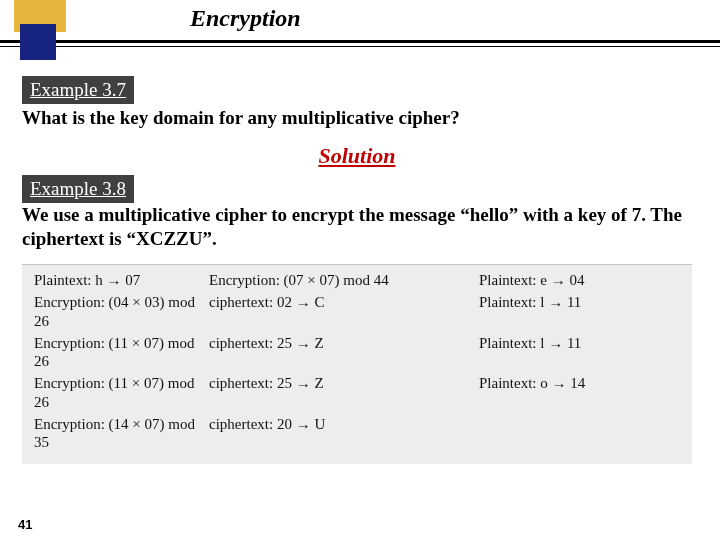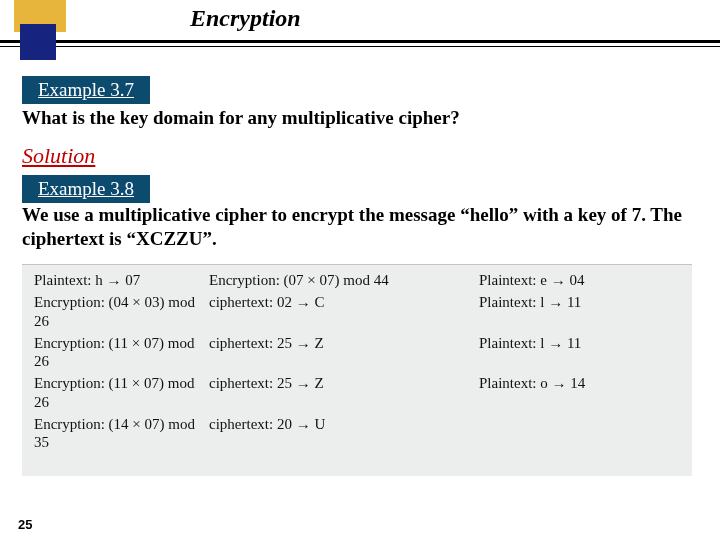--- a/index.html
+++ b/index.html
@@ -31,34 +31,34 @@
     position:absolute;left:0;top:46px;
     width:720px;height:1px;background:#000;
   }
   .navy-block{
     position:absolute;left:20px;top:24px;
     width:36px;height:36px;background:#16237f;
   }
   
   .content{padding:16px 28px 0 22px;font-size:19px;line-height:1.25}
   .example-tag{
-    display:inline-block;background:#0c4a6e;color:#fff;
-    padding:2px 16px;font-size:19px;text-decoration:underline;text-align:center;
+    display:inline-block;background:#404040;color:#fff;
+    padding:2px 8px;font-size:19px;text-decoration:underline;text-align:center;
   }
   .q{margin:2px 0 12px 0;font-weight:bold}
   .solution{
-    font-style:italic;font-weight:normal;color:#c00000;
-    text-decoration:underline;font-size:22px;margin:2px 0 6px 0;
+    font-style:italic;font-weight:bold;color:#c00000;
+    text-decoration:underline;font-size:22px;margin:2px 0 6px 0;text-align:center;
   }
   .para{font-weight:bold;margin:0 0 14px 0}
   .sub{font-size:.72em;vertical-align:sub}
   
   .comp{
     background:#eceeee;border-top:1px solid #c4c4c4;
-    padding:6px 10px 24px 12px;margin-top:6px;
+    padding:6px 10px 12px 12px;margin-top:6px;
     font-family:"Times New Roman",serif;font-size:15px;color:#111;
     display:grid;grid-template-columns:175px 270px 175px;row-gap:3px;
   }
   .arrow{font-family:Arial,sans-serif}
   
   .slidenum{
     position:absolute;left:18px;bottom:8px;
     font-family:Arial,sans-serif;font-size:13px;font-weight:bold;
   }
 </style>
@@ -94,13 +94,13 @@
       <div>ciphertext: 25 <span class="arrow">→</span> Z</div>
       <div>Plaintext: l <span class="arrow">→</span> 11</div>
       <div>Encryption: (11 × 07) mod 26</div>
       <div>ciphertext: 25 <span class="arrow">→</span> Z</div>
       <div>Plaintext: o <span class="arrow">→</span> 14</div>
       <div>Encryption: (14 × 07) mod 35</div>
       <div>ciphertext: 20 <span class="arrow">→</span> U</div>
     </div>
 </div>
 
-<div class="slidenum">25</div>
+<div class="slidenum">41</div>
 
 </body></html>

